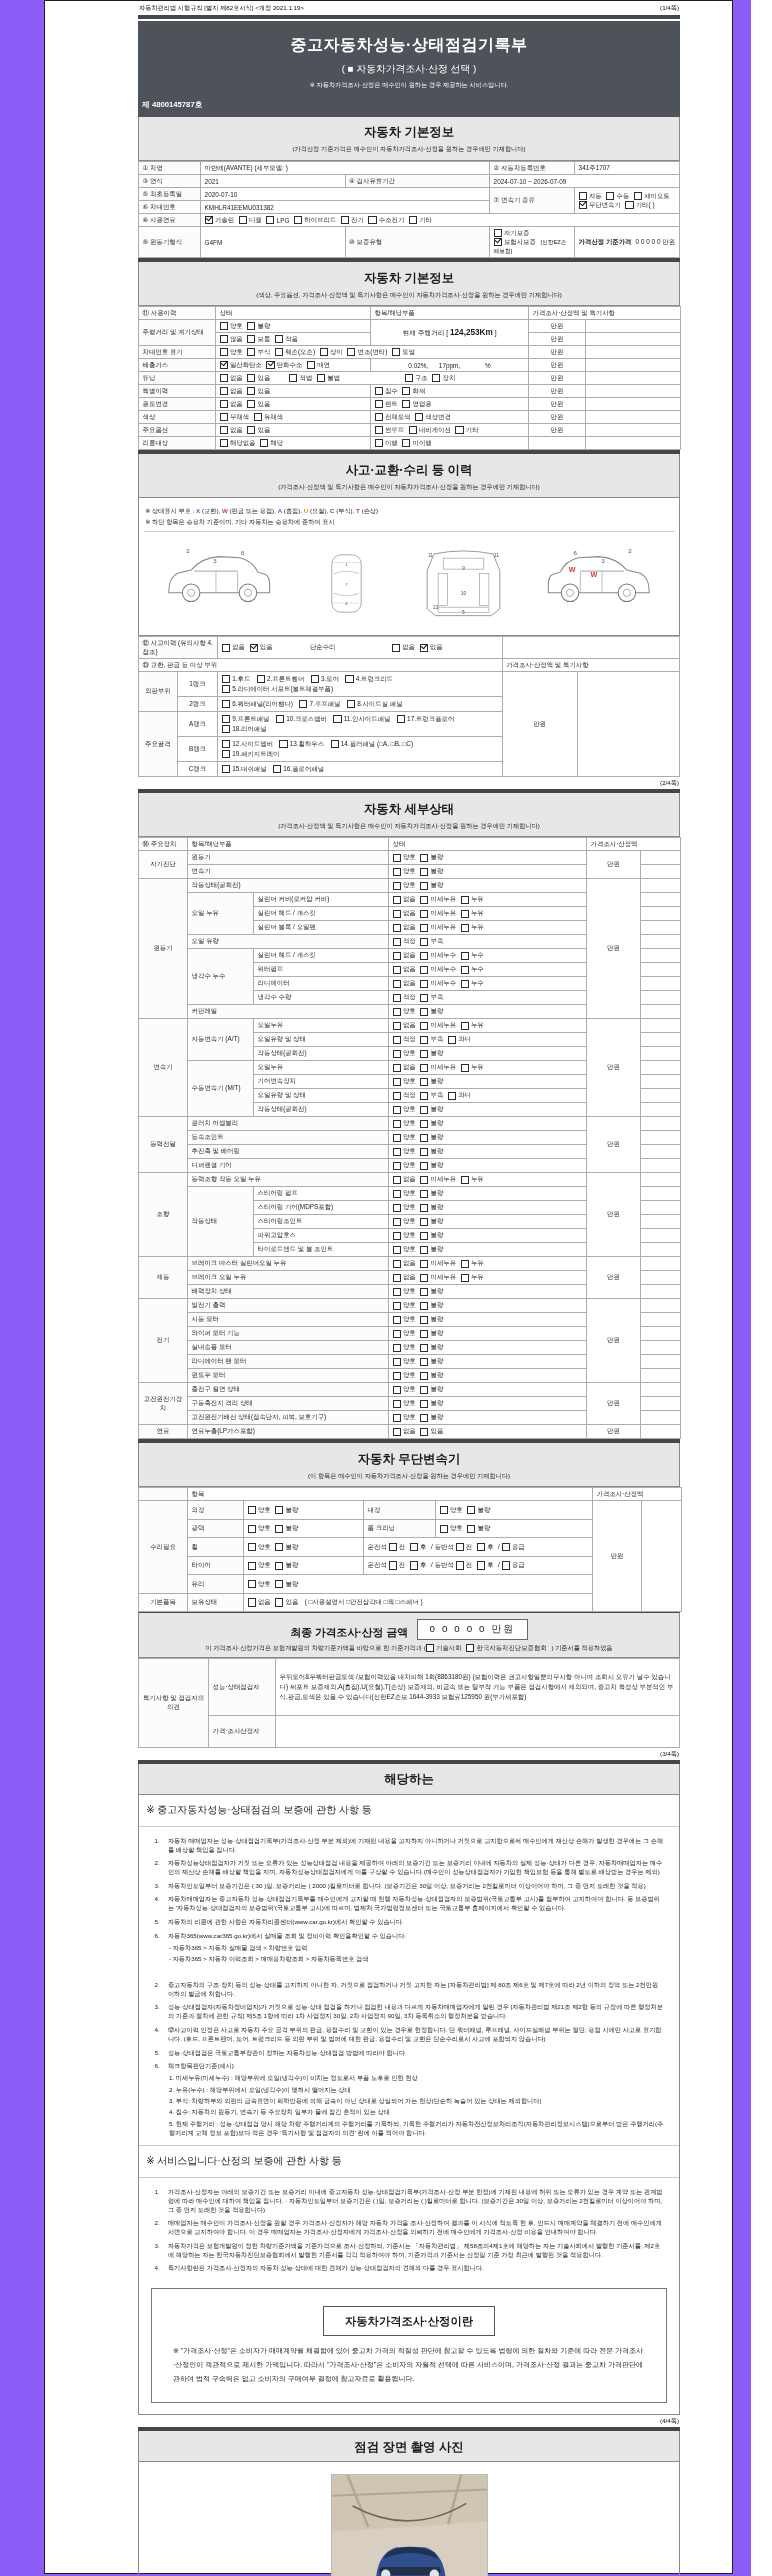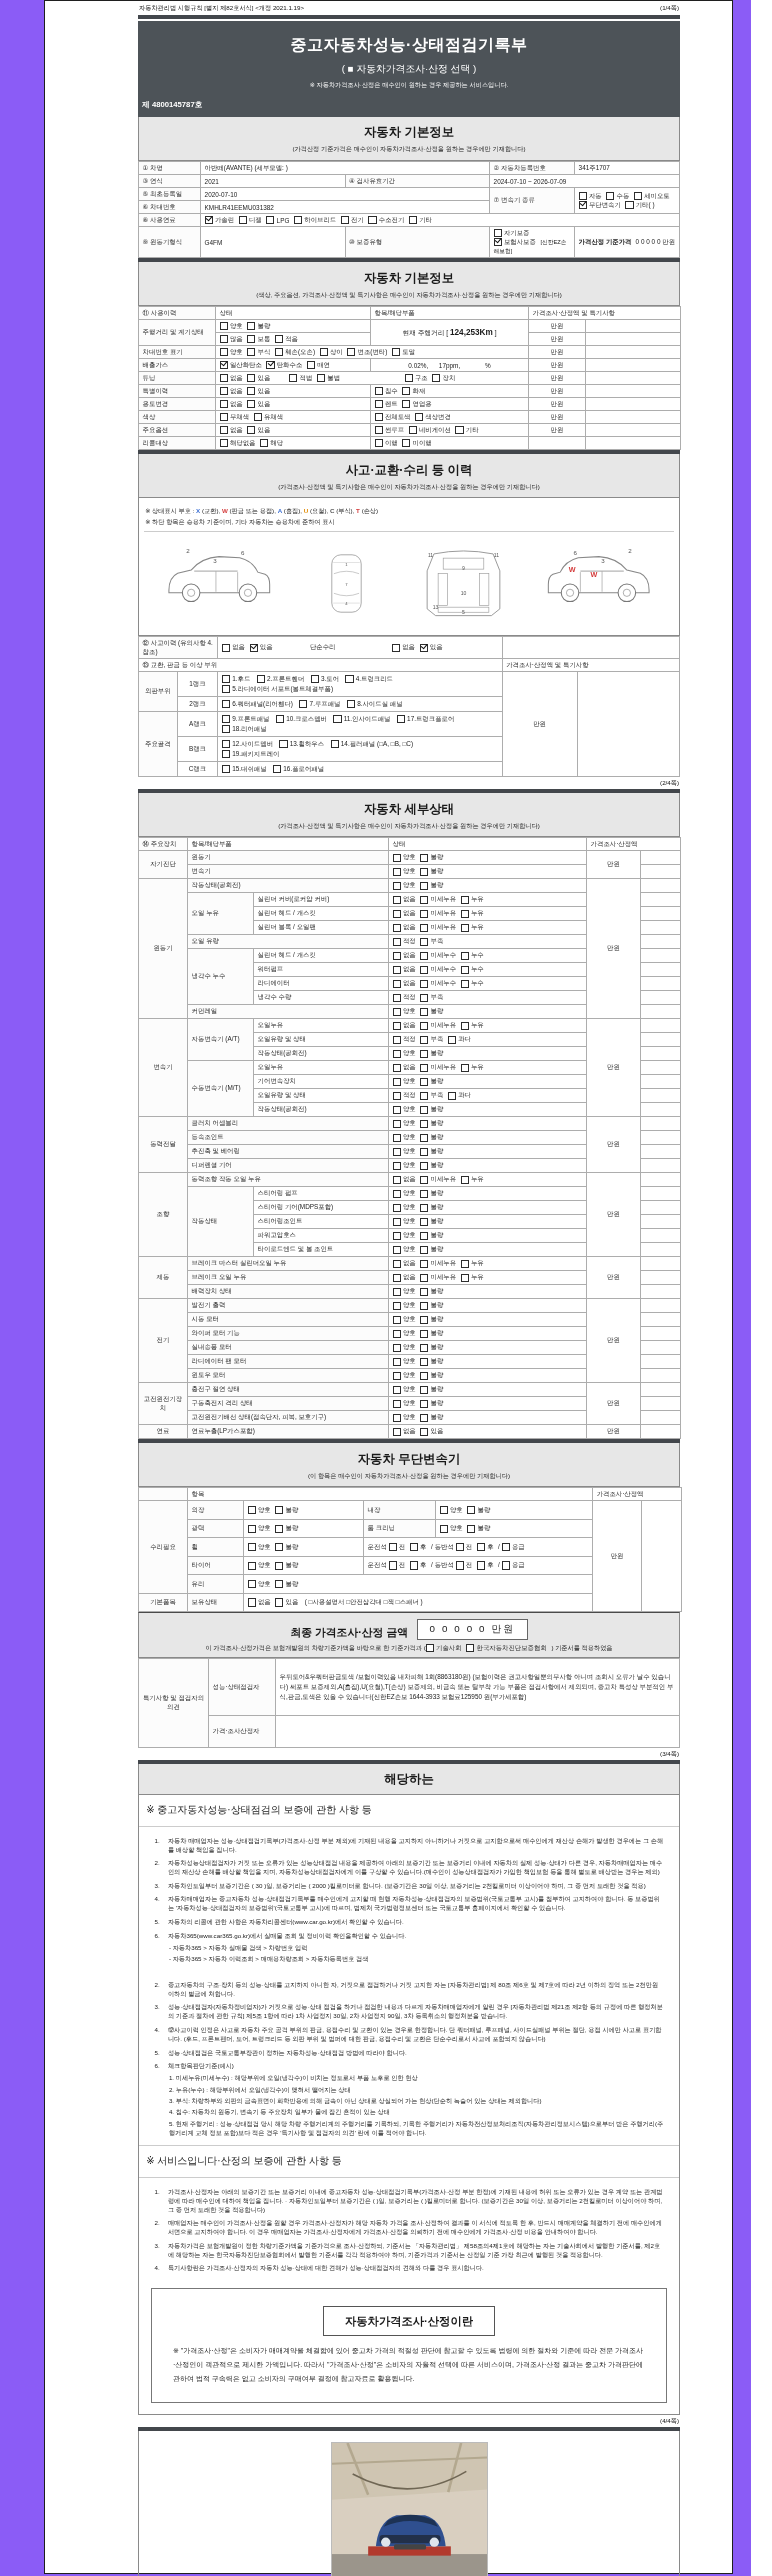--- a/index.html
+++ b/index.html
@@ -1380,20 +1380,23 @@
             </div>
           </div>
     <div class="innerbox">
       <div class="pricebox-wrap"><span class="pricebox">자동차가격조사·산정이란</span></div>
       <div class="pricenote">※ "가격조사·산정"은 소비자가 매매계약을 체결함에 있어 중고차 가격의 적절성 판단에 참고할 수 있도록 법령에 의한 절차와 기준에 따라 전문 가격조사·산정인이 객관적으로 제시한 가액입니다. 따라서 "가격조사·산정"은 소비자의 자율적 선택에 따른 서비스이며, 가격조사·산정 결과는 중고차 가격판단에 관하여 법적 구속력은 없고 소비자의 구매여부 결정에 참고자료로 활용됩니다.</div>
     </div>
   </div>
   <div class="pagemark">(4/4쪽)</div>
 
   <div class="cap"></div>
+  <div class="sechdr">
+    <div class="h">점검 장면 촬영 사진</div>
+  </div>
   <div class="photos">
     <svg class="photo" width="155" height="155" viewBox="0 0 300 300">
       <rect width="300" height="300" fill="#d9cfc0"></rect>
       <polygon points="0,0 300,0 300,90 0,110" fill="#cfc5b2"></polygon>
       <line x1="30" y1="0" x2="70" y2="100" stroke="#b3a88f" stroke-width="5"></line>
       <line x1="250" y1="0" x2="225" y2="95" stroke="#b3a88f" stroke-width="5"></line>
       <line x1="0" y1="40" x2="300" y2="28" stroke="#b3a88f" stroke-width="4"></line>
       <path d="M40 60 Q150 120 260 55" fill="none" stroke="#6f6654" stroke-width="3"></path>
       <rect x="0" y="215" width="300" height="85" fill="#9b958b"></rect>
       <rect x="70" y="200" width="160" height="18" fill="#b23a2e"></rect>

